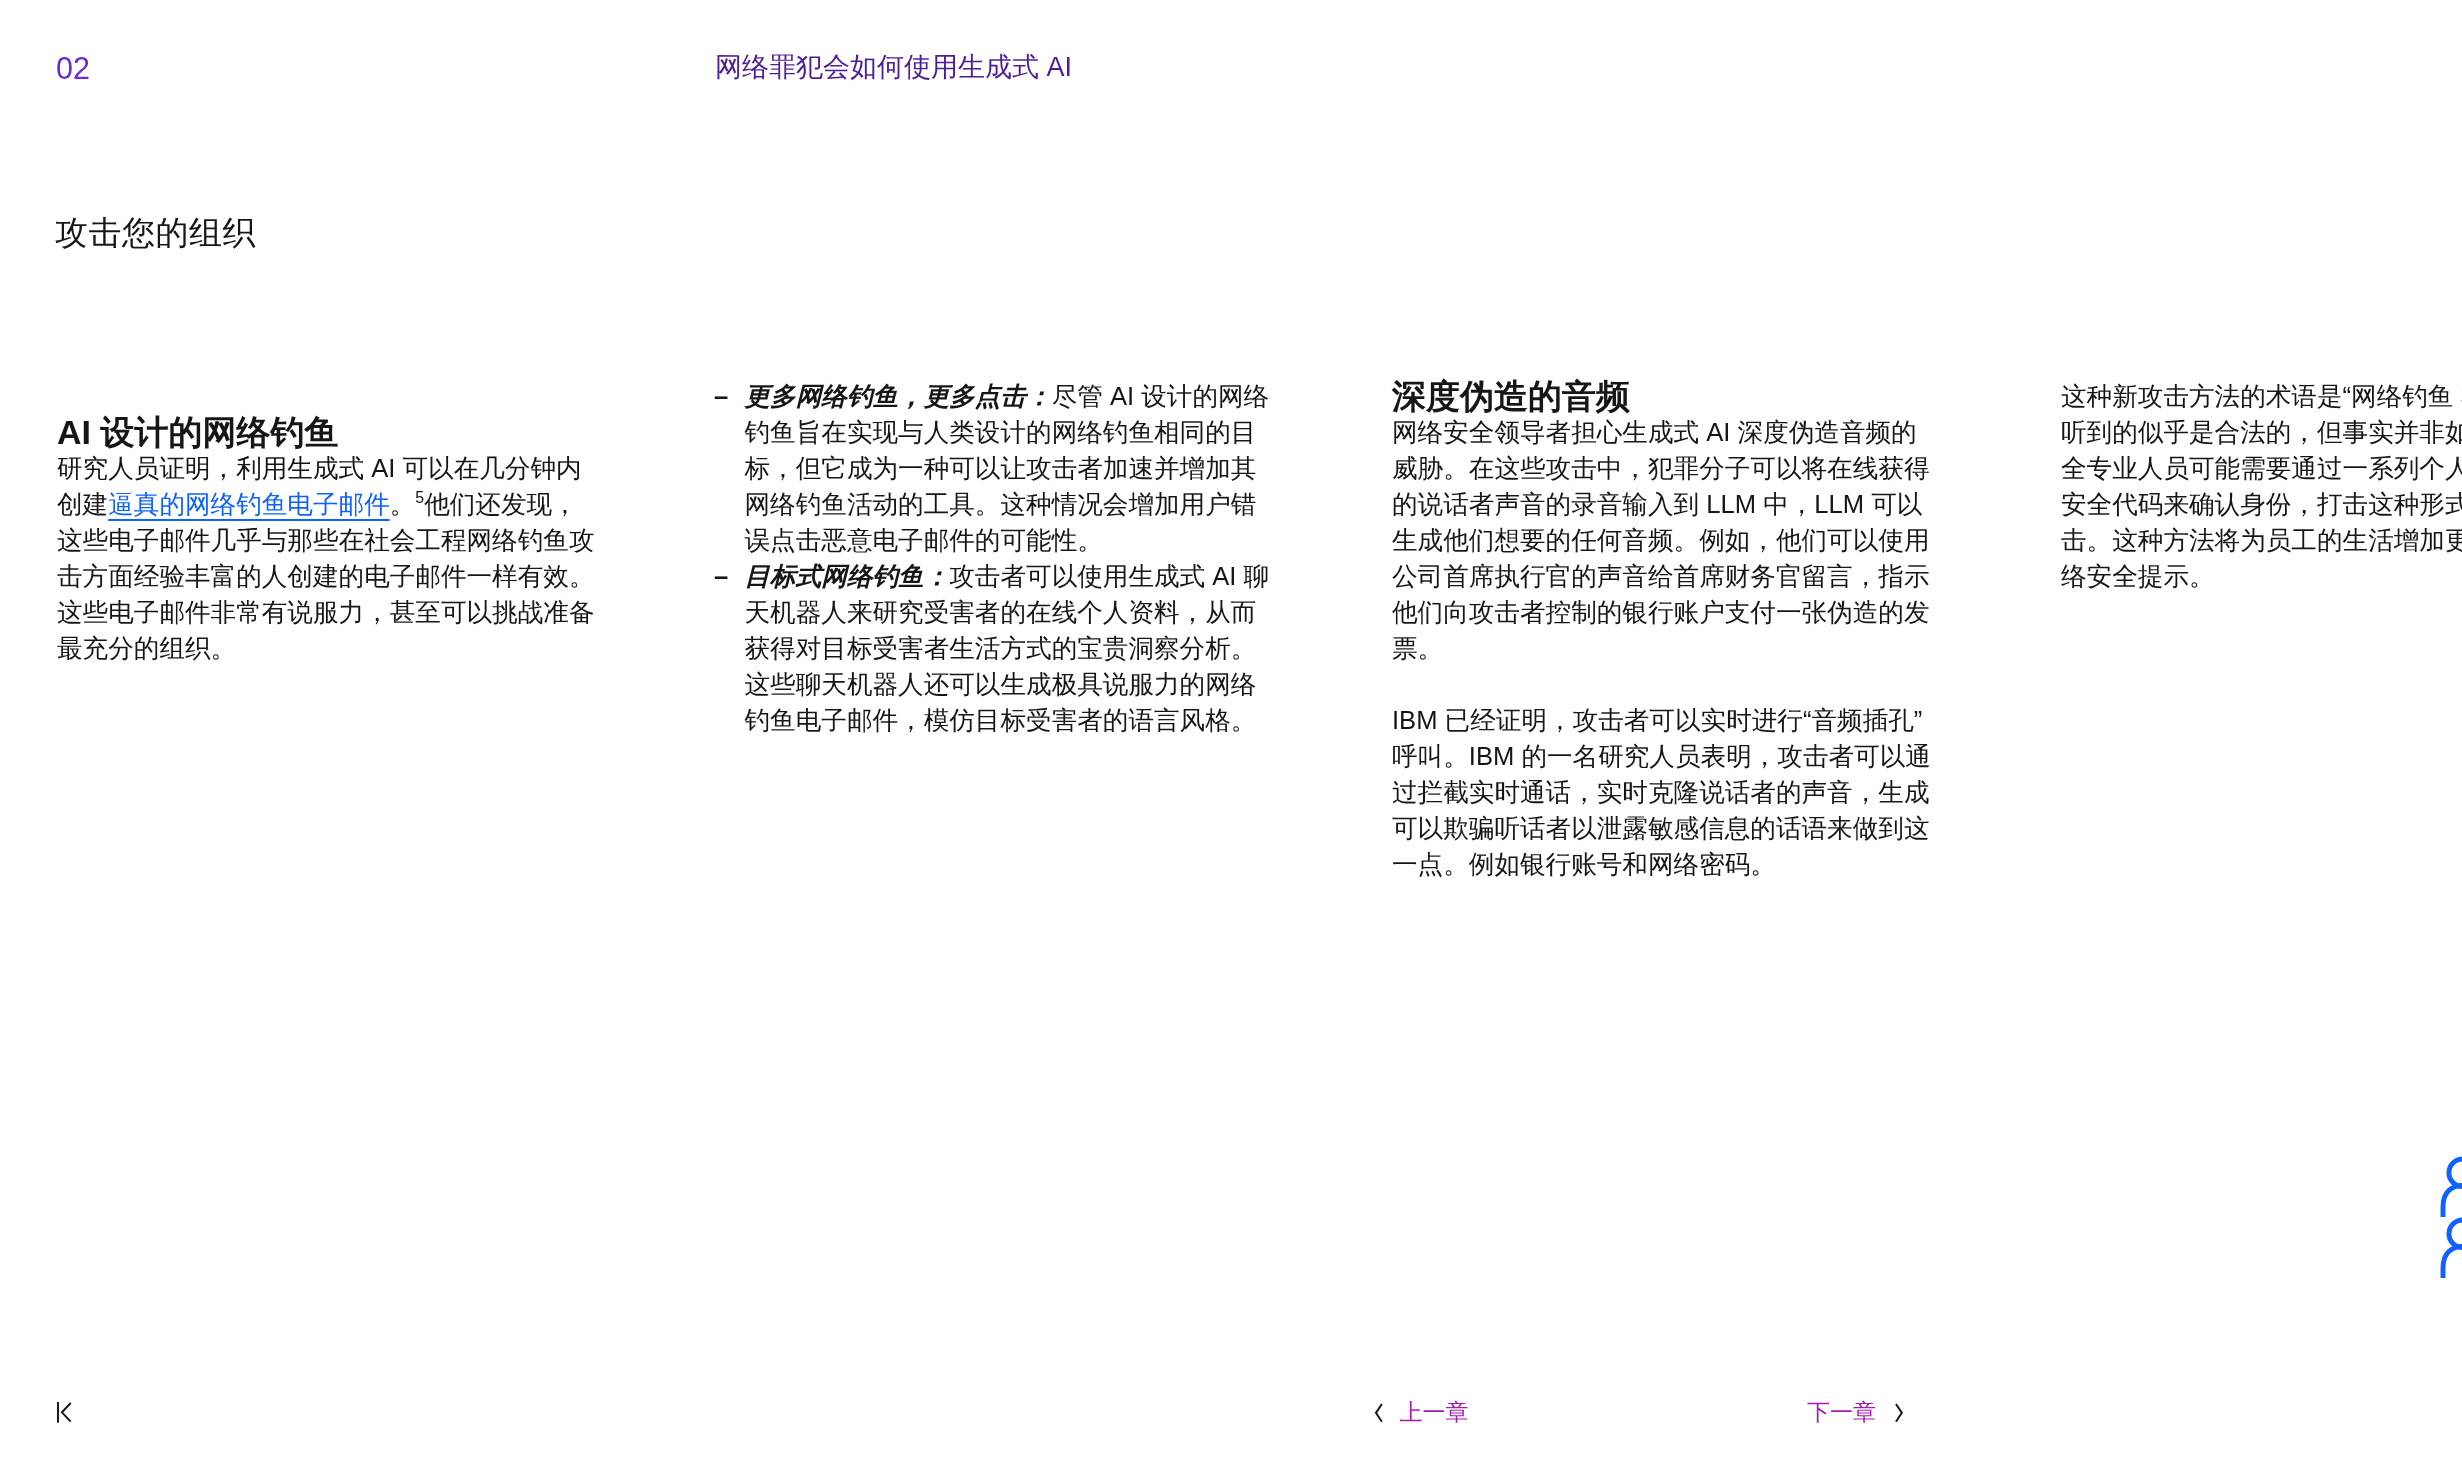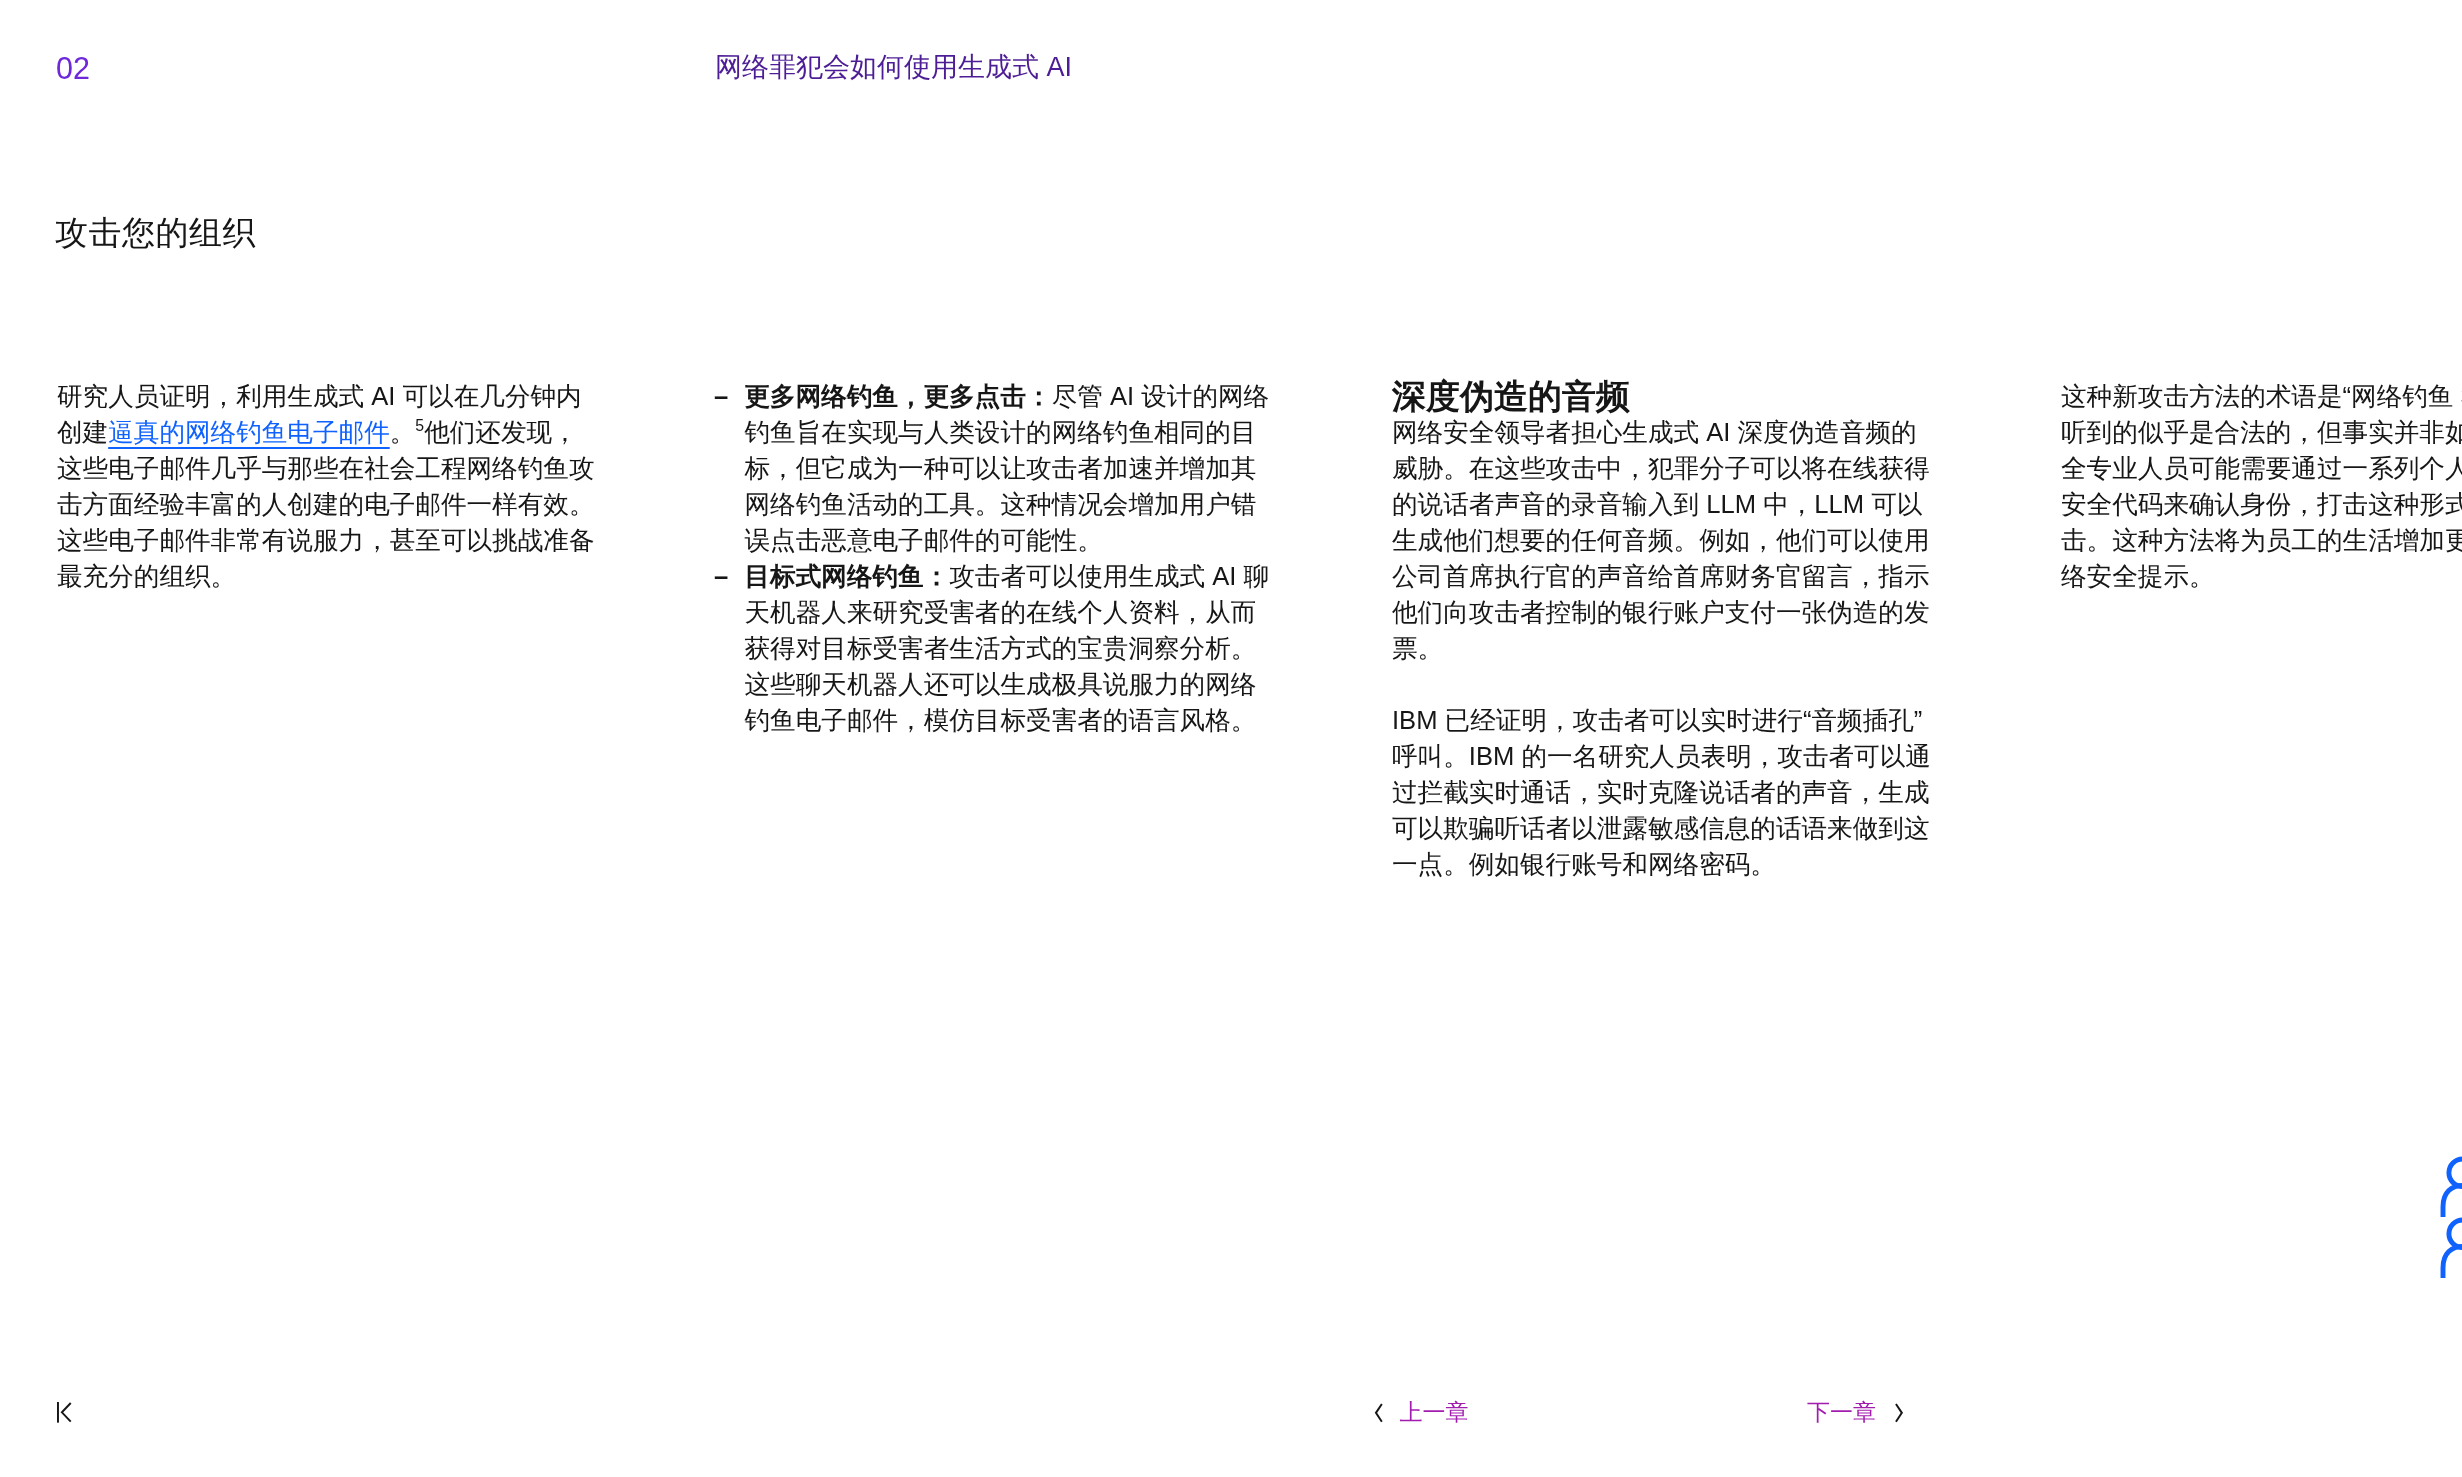--- a/index.html
+++ b/index.html
@@ -22,40 +22,41 @@
   .col1{left:57px;width:544px;}
   .col2{left:714px;width:562px;}
   .col3{left:1392px;width:546px;}
   .col4{left:2061px;width:546px;}
   a.doc-link{color:#0f62fe;text-decoration:underline;text-decoration-thickness:2px;text-underline-offset:6.4px;cursor:pointer;}
   sup{font-size:0.62em;line-height:0;vertical-align:super;}
   
   .bullet{display:flex;align-items:flex-start;}
   .bullet .marker{flex:0 0 30.5px;font-weight:700;}
   .bullet .btext{flex:1 1 auto;}
-  .bullet .blabel{font-weight:700;}
+  .bullet .blabel{font-weight:700;font-style:italic;}
   
   .footer-item{top:1400px;font-size:23px;line-height:25.6px;color:#a21caf;display:flex;align-items:center;}
   .nav-prev{left:1373px;gap:14.8px;cursor:pointer;}
   .nav-next{left:1807px;gap:16.7px;cursor:pointer;}
   .skip-btn{left:56px;top:1401px;cursor:pointer;}
   .icon-stroke{stroke:#161616;fill:none;stroke-width:4;}
   
   .people{right:56px;top:1156px;display:block;}
   .people svg{display:block;}
 </style>
 </head>
 <body>
 
 <div class="abs chapter-num">02</div>
 <div class="abs running-head">网络罪犯会如何使用生成式 AI</div>
 
 <h1 class="abs section-title">攻击您的组织</h1>
 
 <div class="abs col col1">
+  <h3 class="gap-top">AI 设计的网络钓鱼</h3>
   <p>
     <span>研究人员证明，利用生成式 AI 可以在几分钟内创建</span><a class="doc-link">逼真的网络钓鱼电子邮件</a><span>。</span><sup>5</sup><span>他们还发现，这些电子邮件几乎与那些在社会工程网络钓鱼攻击方面经验丰富的人创建的电子邮件一样有效。这些电子邮件非常有说服力，甚至可以挑战准备最充分的组织。</span>
   </p>
 </div>
 
 <div class="abs col col2">
   <div class="bullet">
     <span class="marker">–</span>
     <div class="btext">
       <span class="blabel">更多网络钓鱼，更多点击：</span><span>尽管 AI 设计的网络钓鱼旨在实现与人类设计的网络钓鱼相同的目标，但它成为一种可以让攻击者加速并增加其网络钓鱼活动的工具。这种情况会增加用户错误点击恶意电子邮件的可能性。</span>

